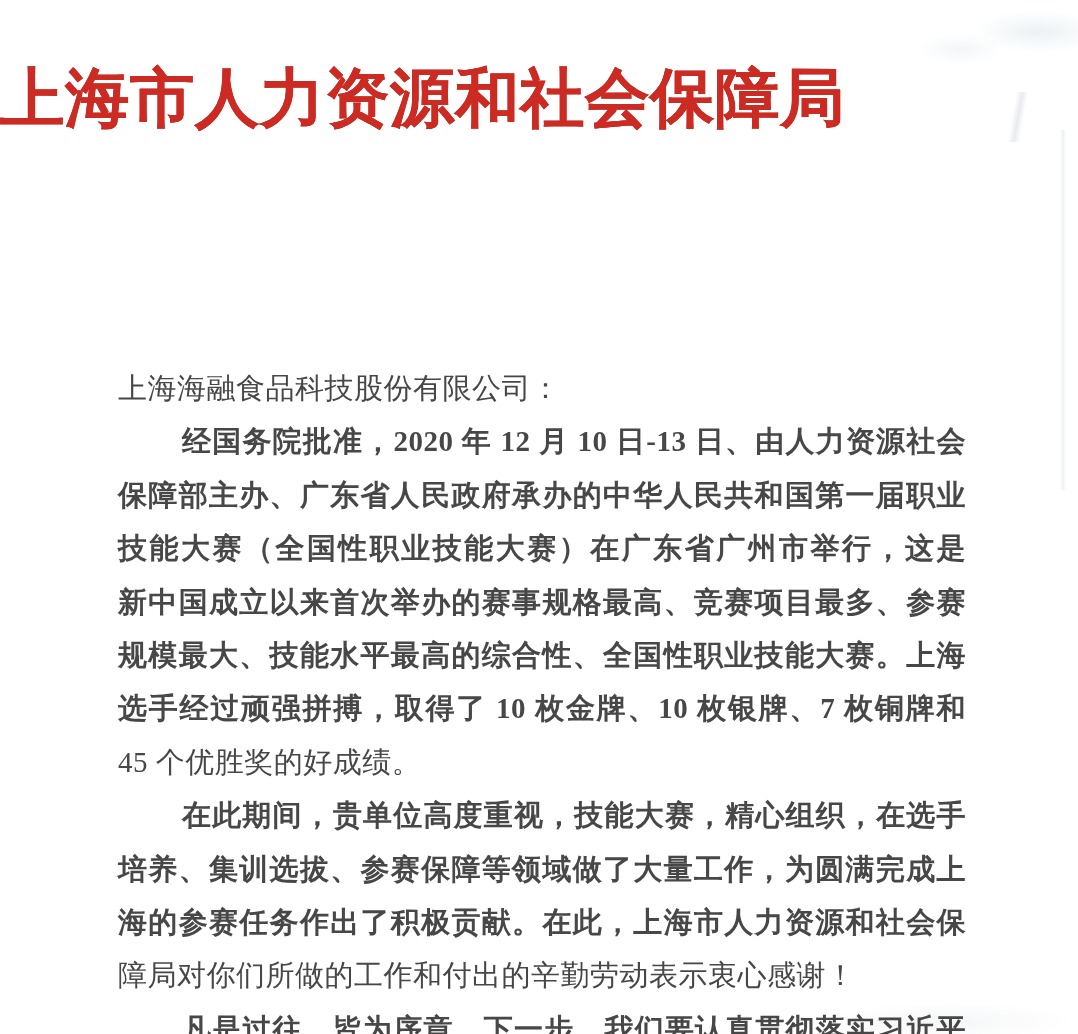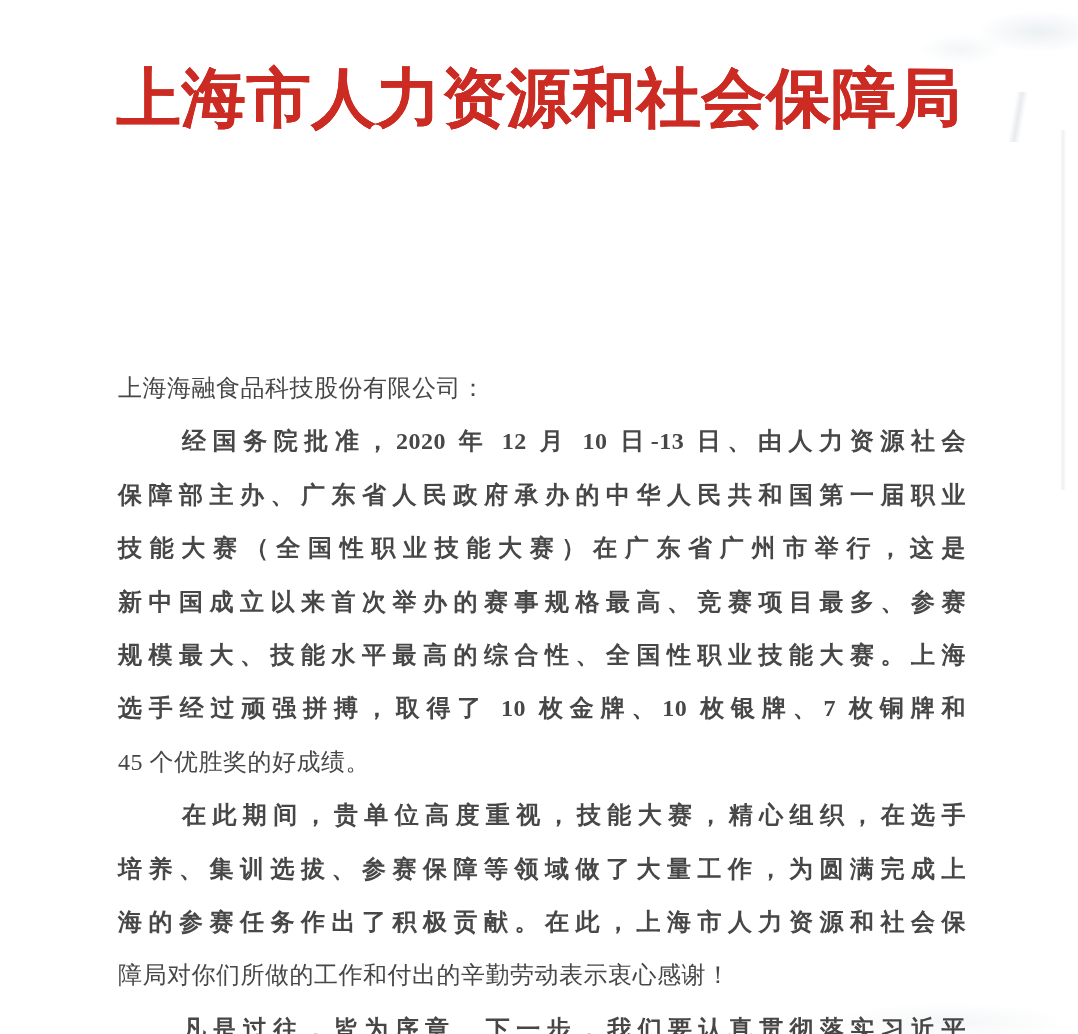--- a/index.html
+++ b/index.html
@@ -35,21 +35,21 @@
     right: 0; bottom: 0; width: 320px; height: 60px;
     background: radial-gradient(ellipse 160px 26px at 60% 80%, rgba(190,198,205,0.16), rgba(190,198,205,0) 75%);
   }
 
   .letterhead {
     position: absolute;
     top: 56px;
     left: 0;
     width: 100%;
     margin: 0;
-    text-align: center;
+    text-align: left;
     font-size: 64px;
     line-height: 86px;
     font-weight: 900;
     letter-spacing: 1px;
     color: #cb2b22;
     text-shadow: 0.6px 0 0 #cb2b22, 0 0.4px 0 #cb2b22;
     white-space: nowrap;
   }
   .doc-title {
     position: absolute;
@@ -67,21 +67,21 @@
   .letter-body {
     position: absolute;
     top: 362px;
     left: 118px;
     width: 848px;
     color: #474747;
   }
   .line {
     height: 53.4px;
     line-height: 53.4px;
-    font-size: 24px;
+    font-size: 29px;
     letter-spacing: 0.5px;
     white-space: nowrap;
     overflow: visible;
   }
   .line.fill {
     white-space: normal;
     text-align: justify;
     text-align-last: justify;
     font-weight: bold;
   }

